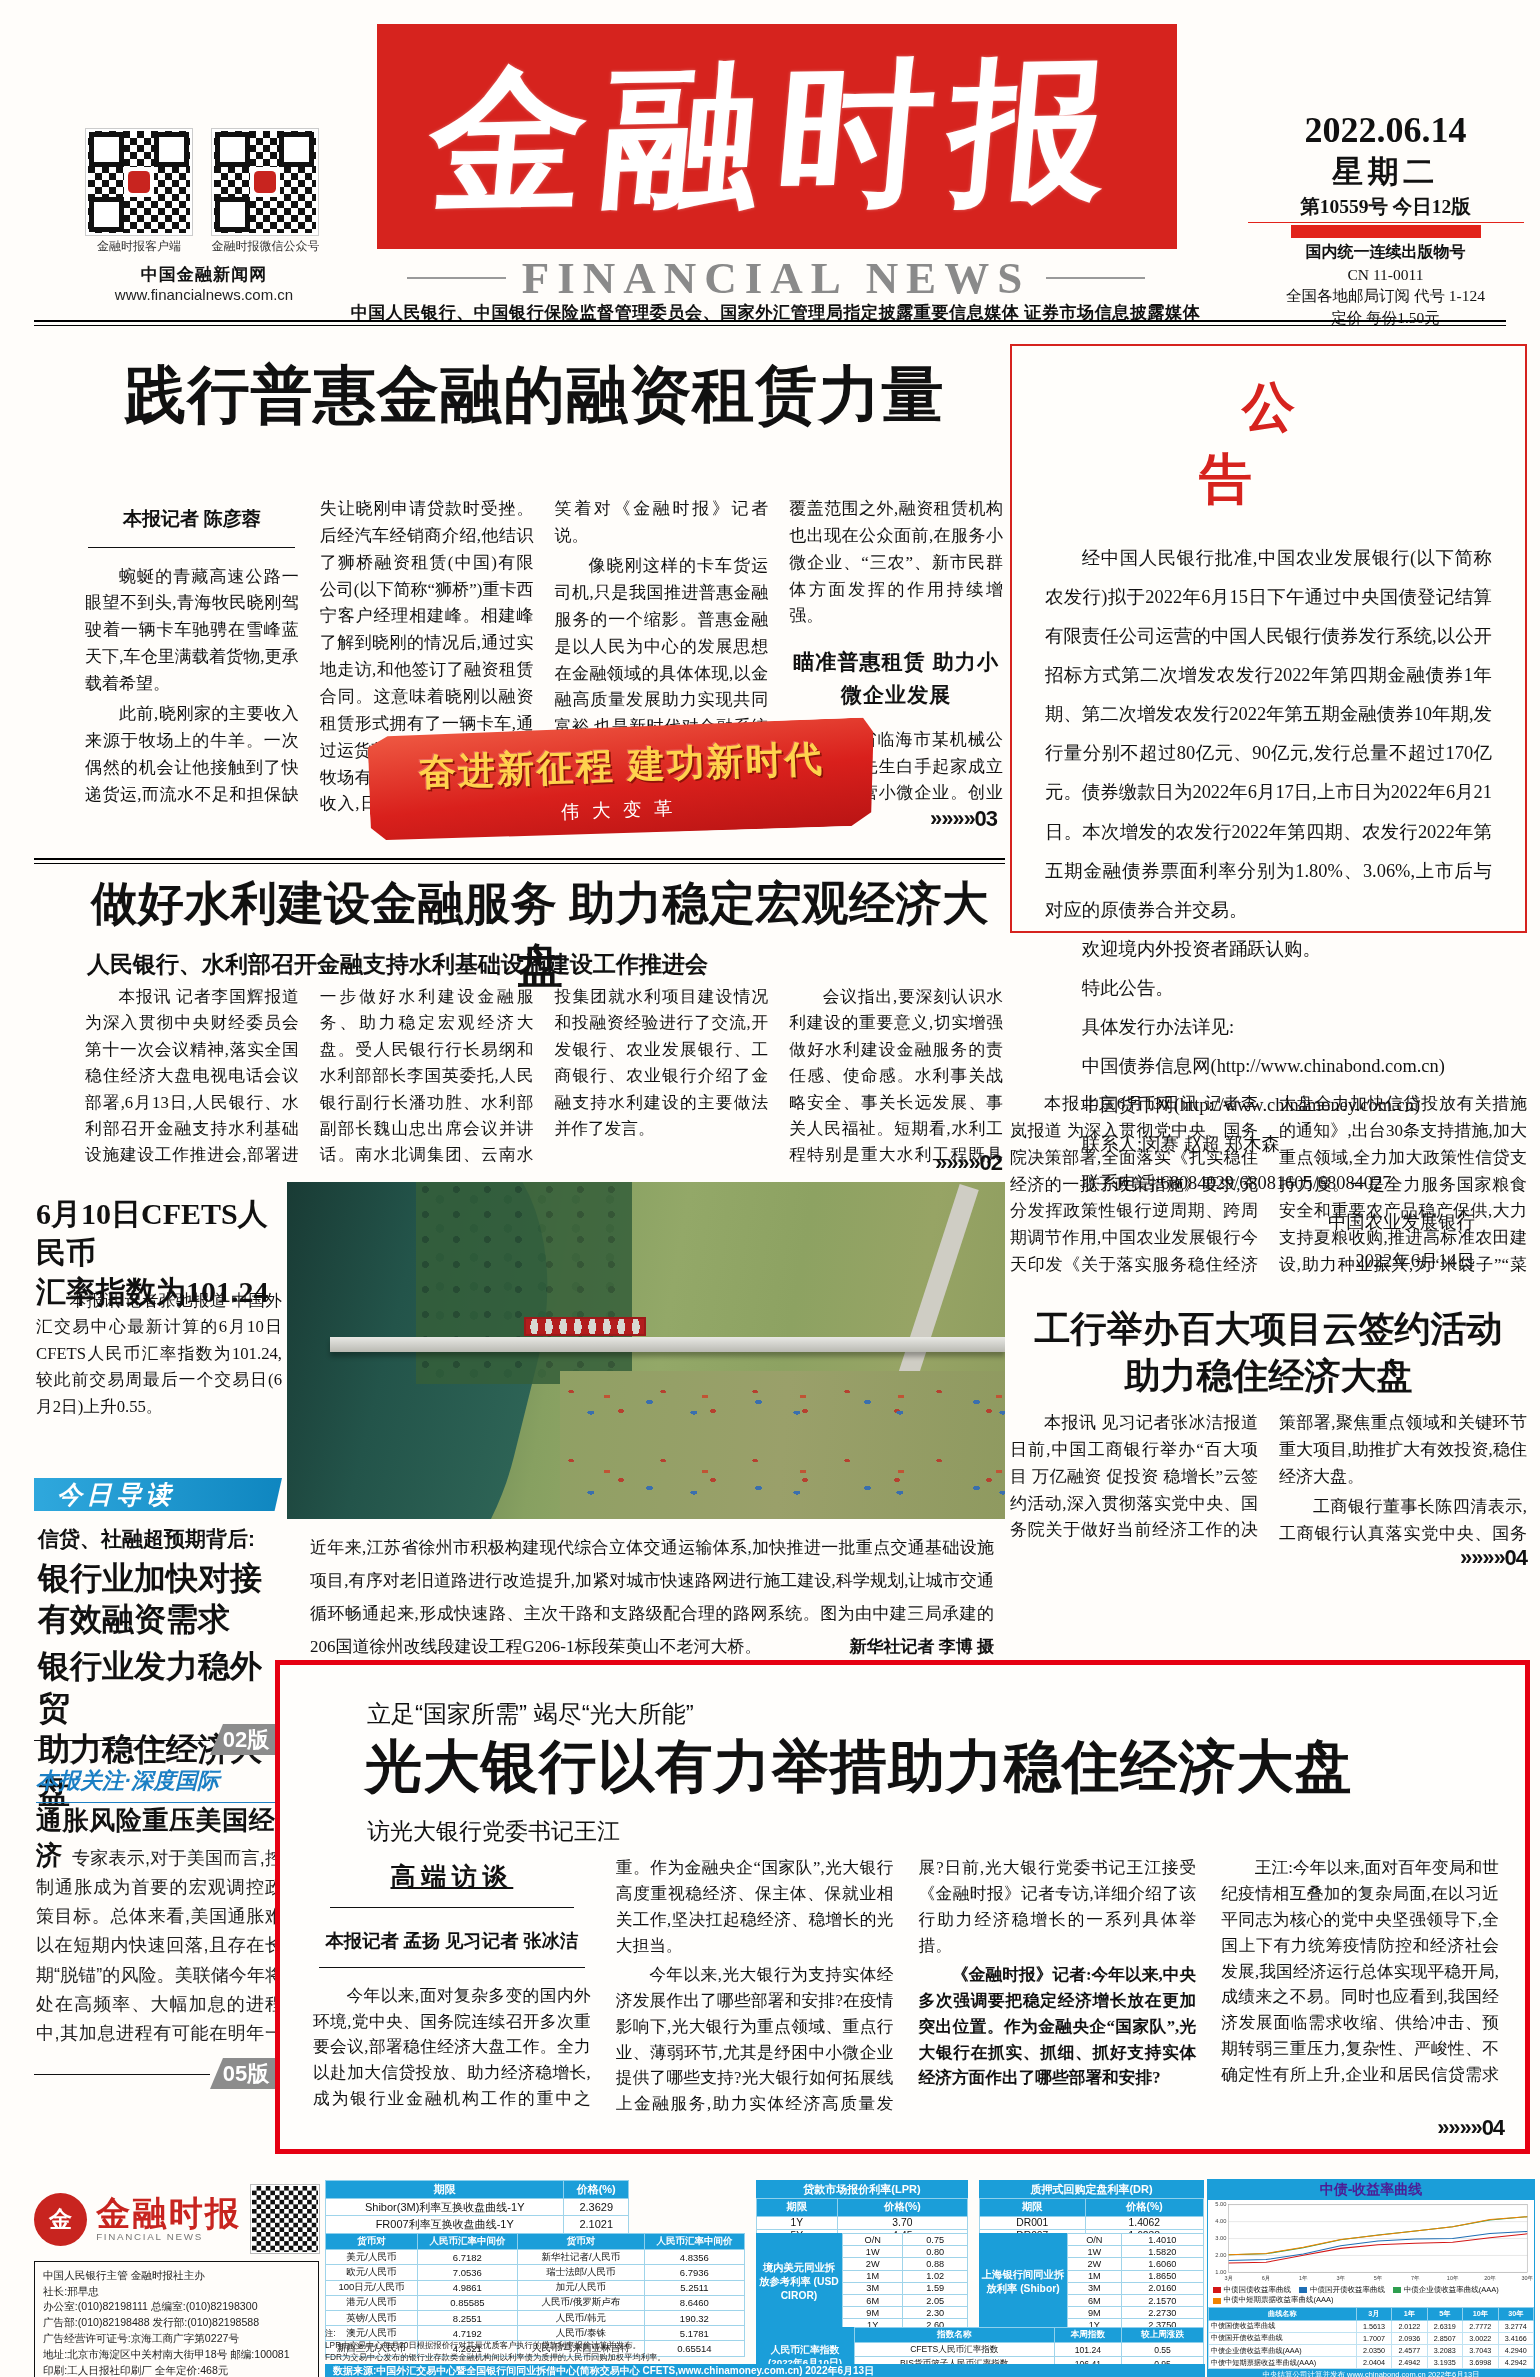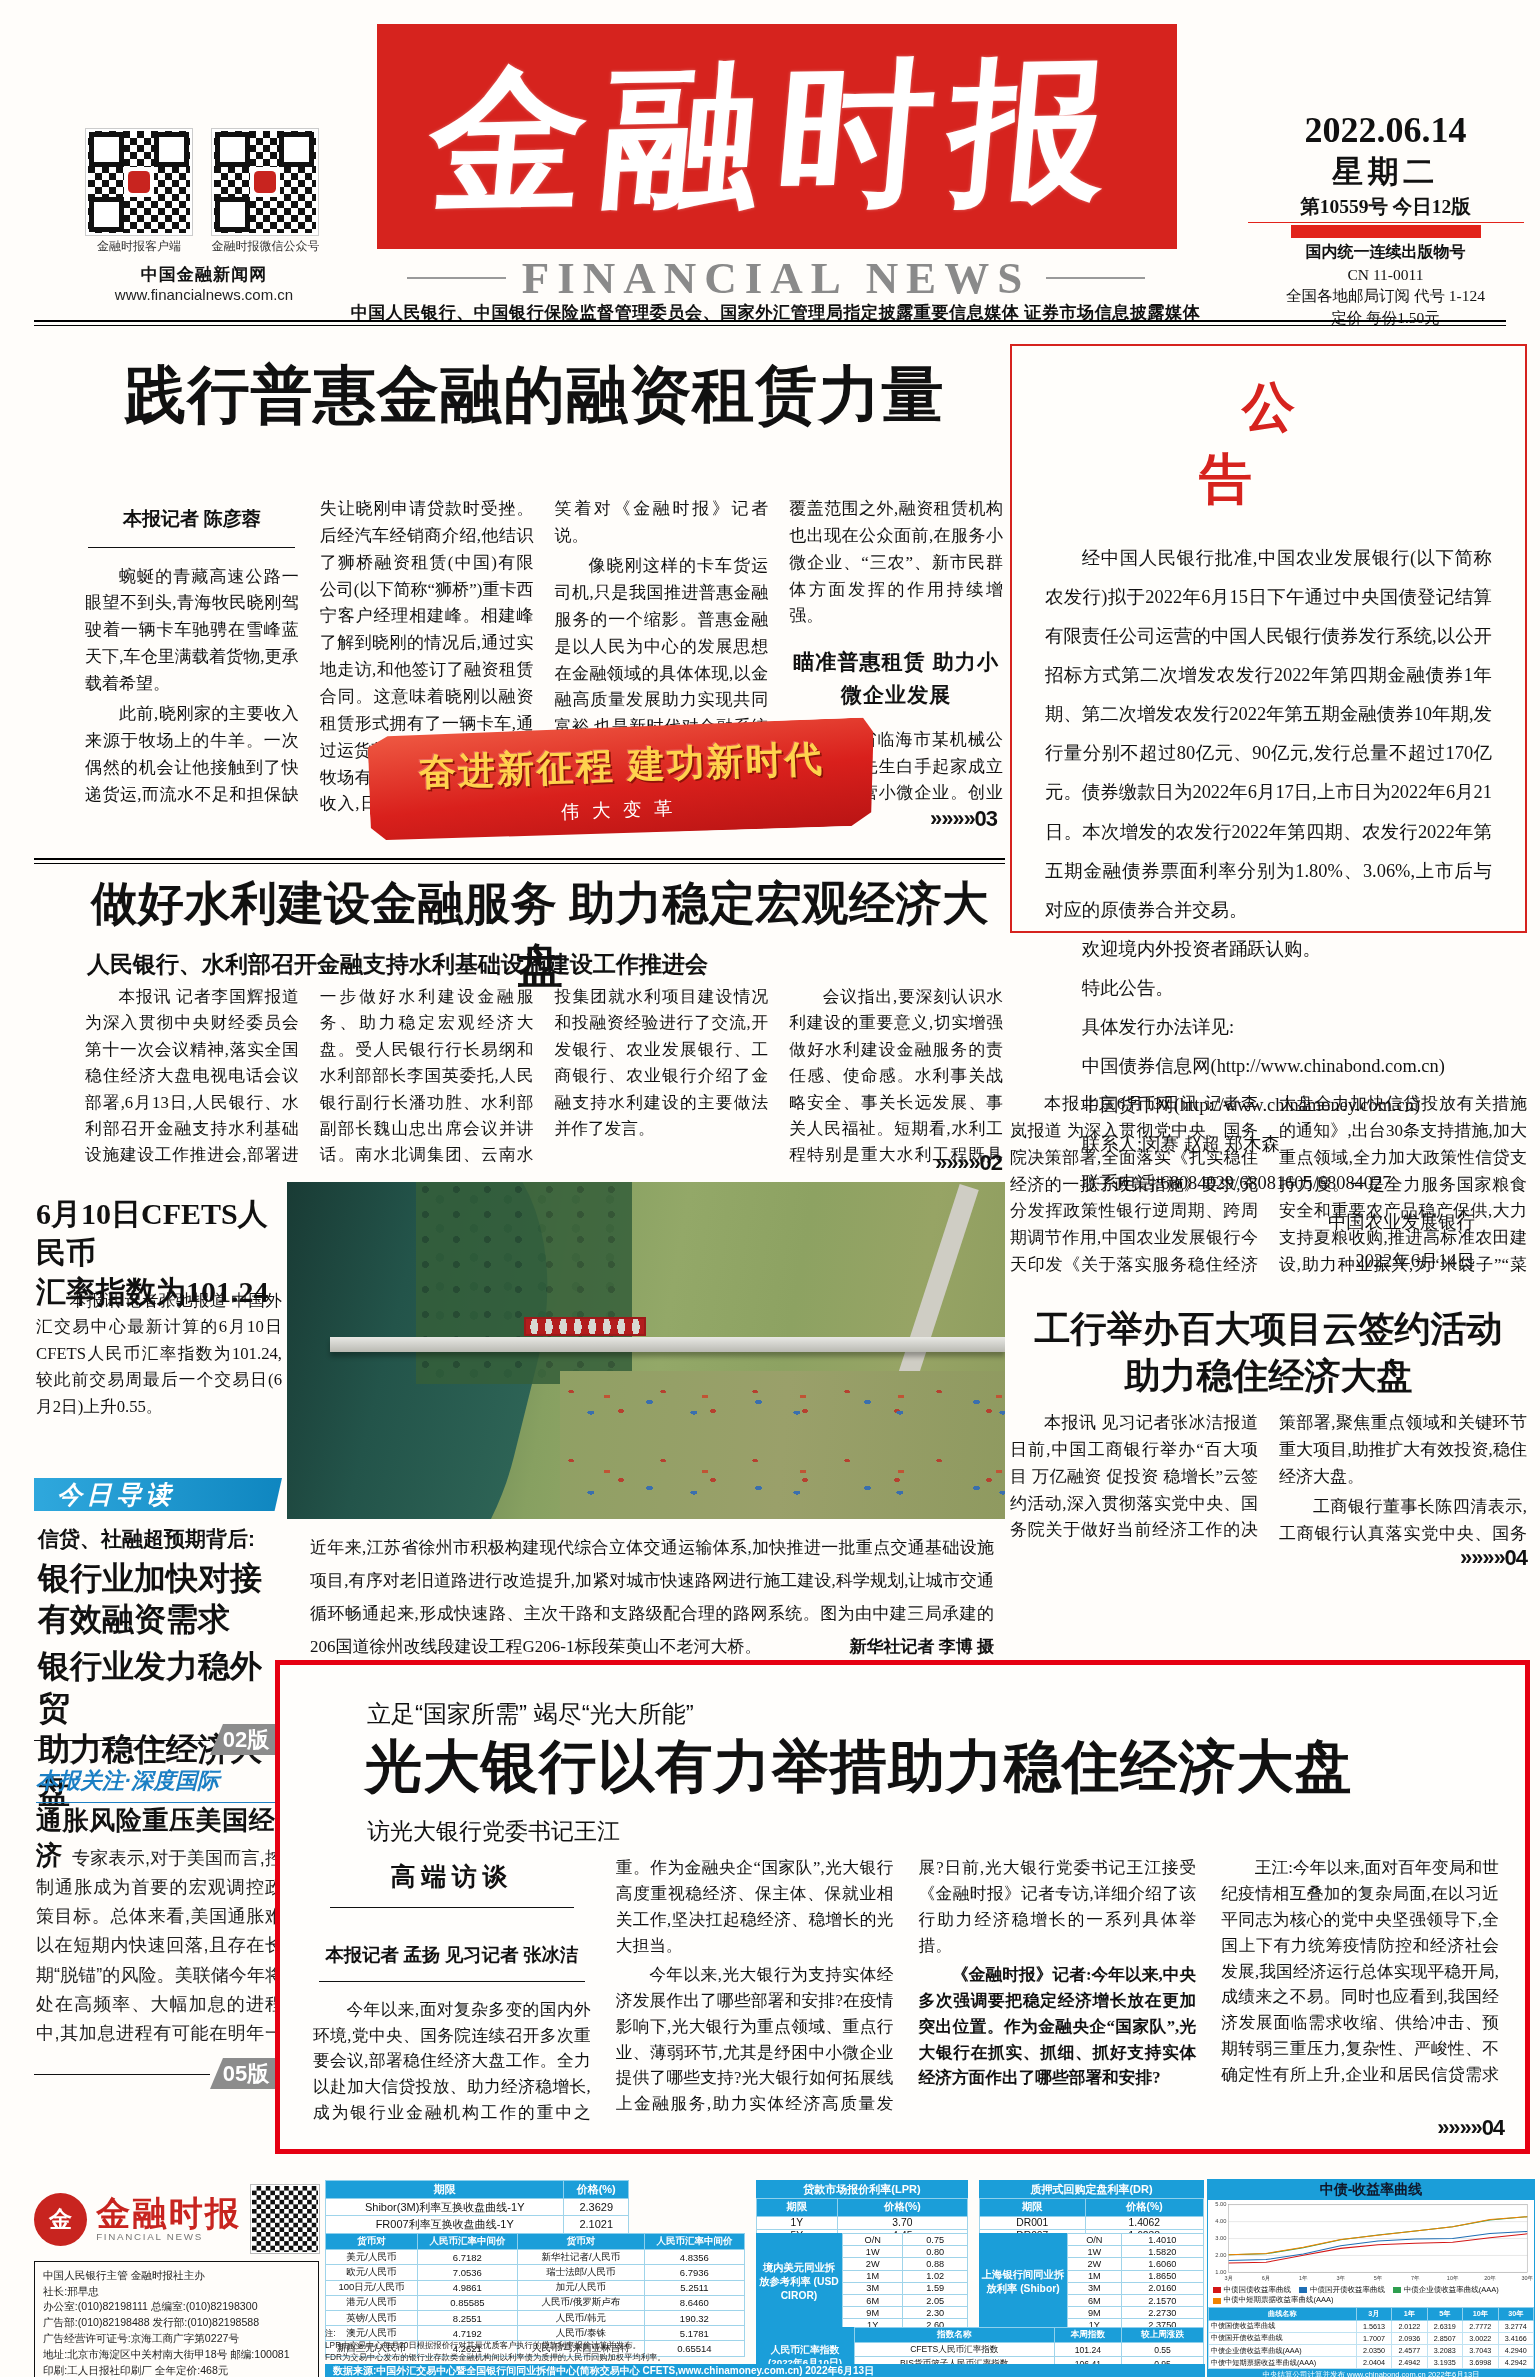--- a/index.html
+++ b/index.html
@@ -103,21 +103,21 @@
   .caption .credit{float:right;font-weight:700;}
   
   .redbox{border:5.2px solid #e60012;background:#fffefc;}
   .int-kicker{font-family:"Liberation Sans",sans-serif;font-size:24px;}
   .int-head{font-size:57px;font-weight:700;letter-spacing:1.1px;}
   .int-sub{font-family:Liberation Sans, sans-serif;font-size:23px;}
   .int-cols{column-count:4;column-gap:25px;font-size:16.7px;line-height:1.55;text-align:justify;overflow:hidden;}
   .int-cols p{margin:0 0 3.4px;text-indent:2em;}
   .int-cols p.q{font-weight:700;}
   .int-label{font-size:25px;font-weight:700;text-align:center;letter-spacing:5.7px;border-bottom:1.7px solid #111;
-      padding:3.4px 0 10.3px;margin:0 17px 23px;}
+      padding:3.4px 0 10.3px;margin:0 17px 9px;text-decoration:underline;}
   .int-byline{font-size:18.4px;font-weight:700;text-align:center;border-bottom:1.7px solid #111;padding:9.2px 0 11.5px;margin:0 5.7px 15px;}
   
   .pubseal{width:53px;height:53px;border-radius:50%;background:#c8241f;color:#fff;display:flex;align-items:center;justify-content:center;
       font-size:23px;font-weight:700;}
   .pubtitle{color:#c8241f;font-size:34px;font-weight:700;letter-spacing:2.3px;line-height:1;}
   .puben{color:#777;font-size:9.8px;letter-spacing:1.7px;font-family:"Liberation Sans",sans-serif;}
   .pubqr{width:68px;height:68px;background:repeating-conic-gradient(#111 0 25%,#fff 0 50%) 0 0/9.2px 9.2px;border:1.7px solid #fff;outline:0.6px solid #bbb;}
   .pubbox{border:1.7px solid #111;padding:5.7px 8px;font-size:10.6px;line-height:1.5;font-family:"Liberation Sans",sans-serif;color:#222;}
   .pubbox p{margin:0;}
   table.bt{border-collapse:collapse;width:100%;font-family:"Liberation Sans",sans-serif;}
@@ -125,21 +125,21 @@
   table.bt td{border:0.6px solid #9fd4ea;padding:0.6px 2.3px;text-align:center;background:#fff;color:#111;}
   .blabel{background:#1b9ed9;color:#fff;font-weight:700;display:flex;align-items:center;justify-content:center;
       text-align:center;font-family:"Liberation Sans",sans-serif;line-height:1.4;}
   .tcapt{background:#1b9ed9;color:#fff;font-weight:700;text-align:center;font-family:"Liberation Sans",sans-serif;
       padding:1.7px 0;font-size:11px;}
   .notes{font-size:8.3px;line-height:1.45;font-family:"Liberation Sans",sans-serif;color:#222;}
   .notes p{margin:0;}
   .srcbar{background:#1b9ed9;color:#fff;font-weight:700;font-size:10px;display:flex;align-items:center;padding-left:8px;
       font-family:"Liberation Sans",sans-serif;}
   .chartblock{border:1.1px solid #1b9ed9;background:#fff;}
-  .chead{background:#1b9ed9;color:#0f172a;font-size:14px;font-weight:700;display:flex;align-items:center;justify-content:center;
+  .chead{background:#1b9ed9;color:#4c1d95;font-size:14px;font-weight:700;display:flex;align-items:center;justify-content:center;
       font-family:"Liberation Sans",sans-serif;height:19.5px;}
   .legend{display:flex;flex-wrap:wrap;font-size:7.5px;font-family:"Liberation Sans",sans-serif;padding:1.1px 4.6px;}
   .legend span{display:flex;align-items:center;margin-right:8px;line-height:1.45;}
   .legend i{width:8px;height:5.2px;display:inline-block;margin-right:2.9px;}
   table.ct{border-collapse:collapse;width:100%;font-size:7.2px;font-family:"Liberation Sans",sans-serif;}
   table.ct th{background:#1b9ed9;color:#fff;border:0.6px solid #8fd0ec;padding:0.6px 1.1px;font-weight:700;}
   table.ct td{border:0.6px solid #bfe2f2;padding:0.6px 1.7px;text-align:center;}
   table.ct td:first-child{text-align:left;}
   .cfoot{background:#1b9ed9;color:#fff;font-size:7.5px;display:flex;align-items:center;justify-content:center;height:12px;
       font-family:"Liberation Sans",sans-serif;}

